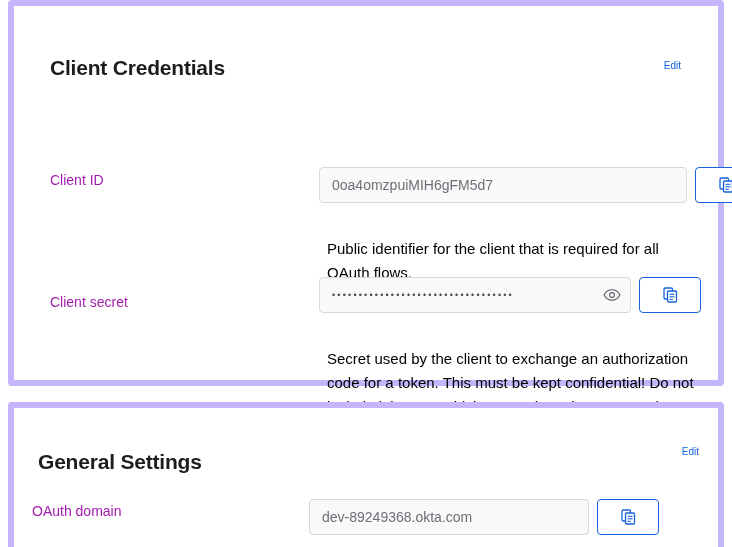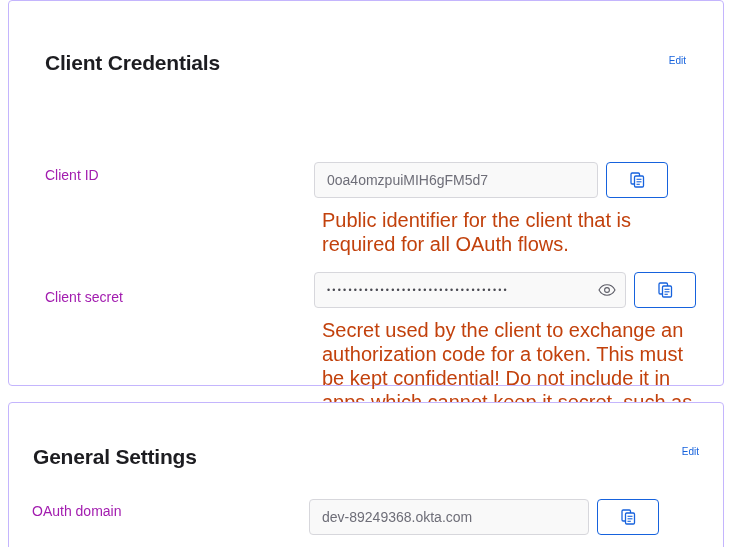--- a/index.html
+++ b/index.html
@@ -22,21 +22,21 @@
     position: relative;
     background: #ffffff;
     box-sizing: border-box;
   }
 
   .card {
     position: absolute;
     left: 8px;
     right: 8px;
     background: #ffffff;
-    border: 1px solid #c4b5fd;
+    border: 6px solid #c4b5fd;
     border-radius: 4px;
     box-sizing: border-box;
   }
 
   #card-credentials {
     top: 0px;
     height: 386px;
   }
 
   #card-general {
@@ -155,45 +155,46 @@
     border-radius: 4px;
     display: flex;
     align-items: center;
     justify-content: center;
     cursor: pointer;
     margin-left: 8px;
   }
 
   .help-text {
     position: absolute;
-    font-size: 20px;
+    font-size: 15px;
     line-height: 24px;
-    color: #c2410c;
+    color: #000000;
     width: 378px;
+    margin-top: 24px;
   }
 
   svg { display: block; }
 </style>
 </head>
 <body>
 
 <div class="page">
 
   <section class="card" id="card-credentials">
 
     <div class="card-header">
       <div class="card-title">Client Credentials</div>
       <a class="edit-link">Edit</a>
     </div>
 
     <div class="field-row">
       <div class="field-label" style="left:36px; top:103px;">Client ID</div>
 
       <div class="input-wrap" style="left:305px; top:99px;">
-        <div class="text-input" style="width:284px;">
+        <div class="text-input" style="width:368px;">
           <span class="value">0oa4omzpuiMIH6gFM5d7</span>
         </div>
         <div class="copy-btn">
           <span>
             <svg width="15" height="16" viewBox="0 0 15 16" fill="none">
               <rect x="1" y="1" width="8.5" height="11" rx="1.2" stroke="#1662dd" stroke-width="1.3" fill="#ffffff"></rect>
               <rect x="4.5" y="4" width="9" height="11" rx="1.2" stroke="#1662dd" stroke-width="1.3" fill="#ffffff"></rect>
               <line x1="6.5" y1="7.3" x2="11.5" y2="7.3" stroke="#1662dd" stroke-width="1.1"></line>
               <line x1="6.5" y1="9.8" x2="11.5" y2="9.8" stroke="#1662dd" stroke-width="1.1"></line>
               <line x1="6.5" y1="12.3" x2="9.8" y2="12.3" stroke="#1662dd" stroke-width="1.1"></line>

